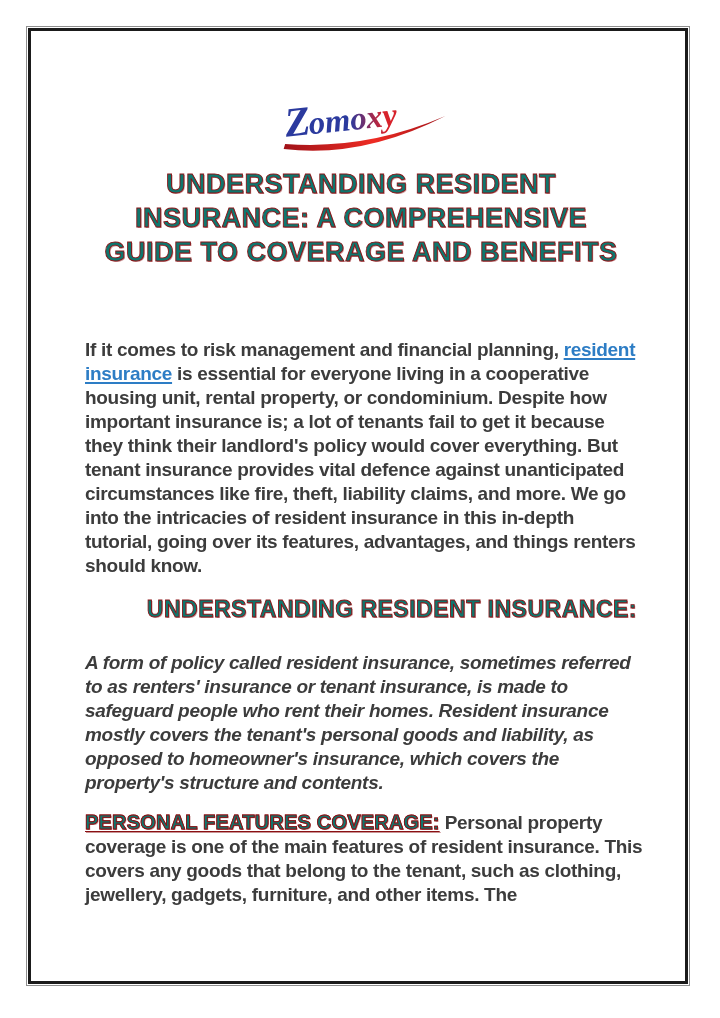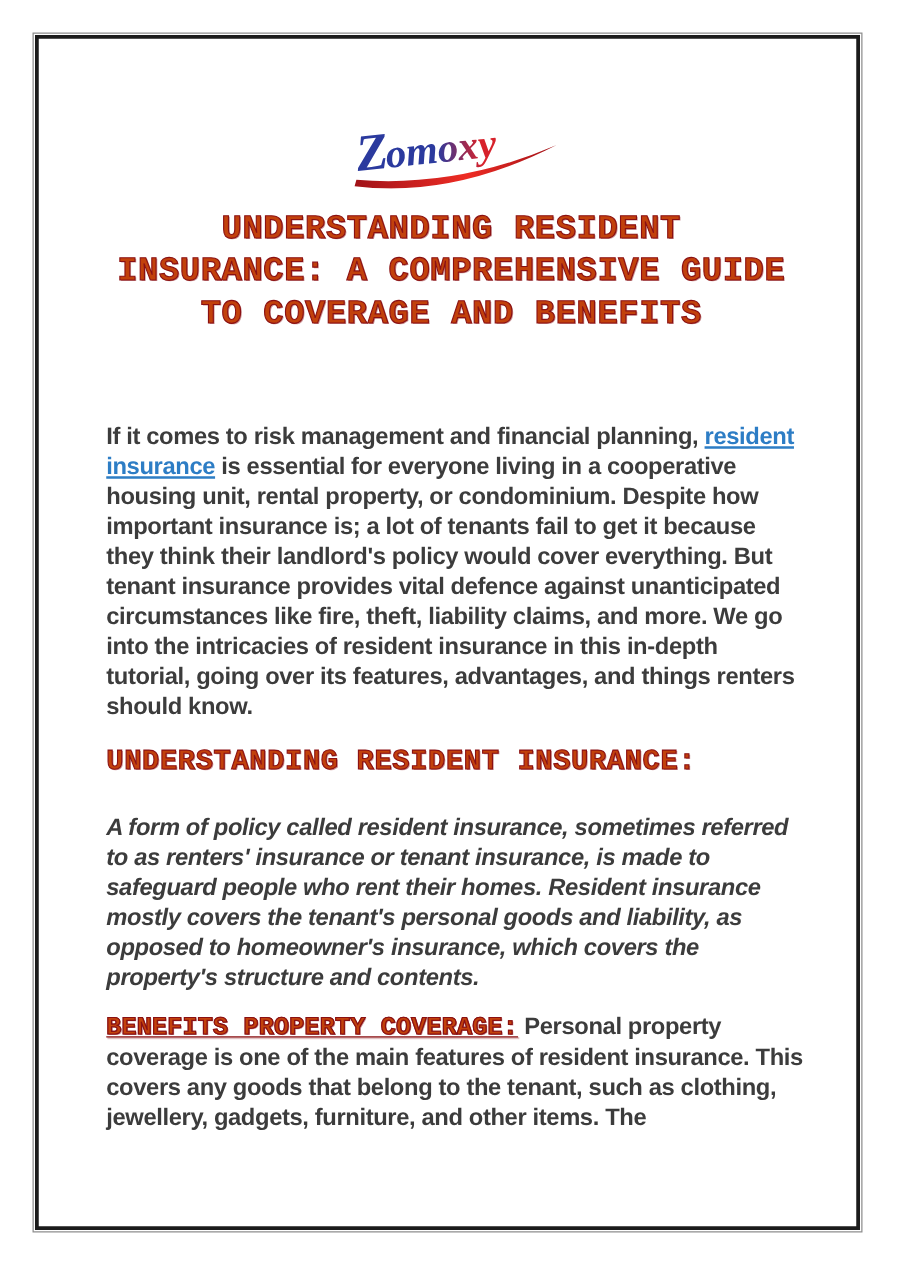--- a/index.html
+++ b/index.html
@@ -24,37 +24,37 @@
 
   
   .logo-wrap {
     text-align: center;
     height: 66px;
   }
   .logo-svg { width: 188px; height: 66px; }
 
   
   .deco {
-    font-family: Liberation Mono, monospace;
+    font-family: Liberation Sans, sans-serif;
     font-weight: 700;
-    color: #c2410c;
+    color: #0f766e;
     -webkit-text-stroke: 0.9px #8a1013;
     text-shadow: 1px 1px 0 rgba(138,16,19,0.45);
     letter-spacing: 0.5px;
   }
   h1.page-title {
     margin: 16px 4px 0;
     font-size: 27px;
     line-height: 34px;
     text-align: center;
   }
   h2.section-heading {
     font-size: 23px;
     line-height: 28px;
-    text-align: left;
+    text-align: right;
   }
   .h2-understanding { margin-top: 17px; }
   .h3-keyfeatures  { margin-top: 30px; }
 
   
   p.body-p {
     width: 560px;
     font-weight: 600;
     font-size: 19px;
     line-height: 24px;
@@ -108,16 +108,16 @@
     </div>
 
     <h1 class="page-title deco">UNDERSTANDING RESIDENT INSURANCE: A COMPREHENSIVE GUIDE TO COVERAGE AND BENEFITS</h1>
 
     <p class="body-p p-intro"><span>If it comes to risk management and financial planning, </span><a href="#" class="body-link">resident insurance</a><span> is essential for everyone living in a cooperative housing unit, rental property, or condominium. Despite how important insurance is; a lot of tenants fail to get it because they think their landlord's policy would cover everything. But tenant insurance provides vital defence against unanticipated circumstances like fire, theft, liability claims, and more. We go into the intricacies of resident insurance in this in-depth tutorial, going over its features, advantages, and things renters should know.</span></p>
 
     <h2 class="section-heading deco h2-understanding">UNDERSTANDING RESIDENT INSURANCE:</h2>
     <p class="body-p p-section1">A form of policy called resident insurance, sometimes referred to as renters' insurance or tenant insurance, is made to safeguard people who rent their homes. Resident insurance mostly covers the tenant's personal goods and liability, as opposed to homeowner's insurance, which covers the property's structure and contents.</p>
 
 
-    <p class="body-p p-feature"><span class="deco feature-label">BENEFITS PROPERTY COVERAGE:</span><span> Personal property coverage is one of the main features of resident insurance. This covers any goods that belong to the tenant, such as clothing, jewellery, gadgets, furniture, and other items. The</span></p>
+    <p class="body-p p-feature"><span class="deco feature-label">PERSONAL FEATURES COVERAGE:</span><span> Personal property coverage is one of the main features of resident insurance. This covers any goods that belong to the tenant, such as clothing, jewellery, gadgets, furniture, and other items. The</span></p>
 
   </div>
 </div>
 
 </body></html>

